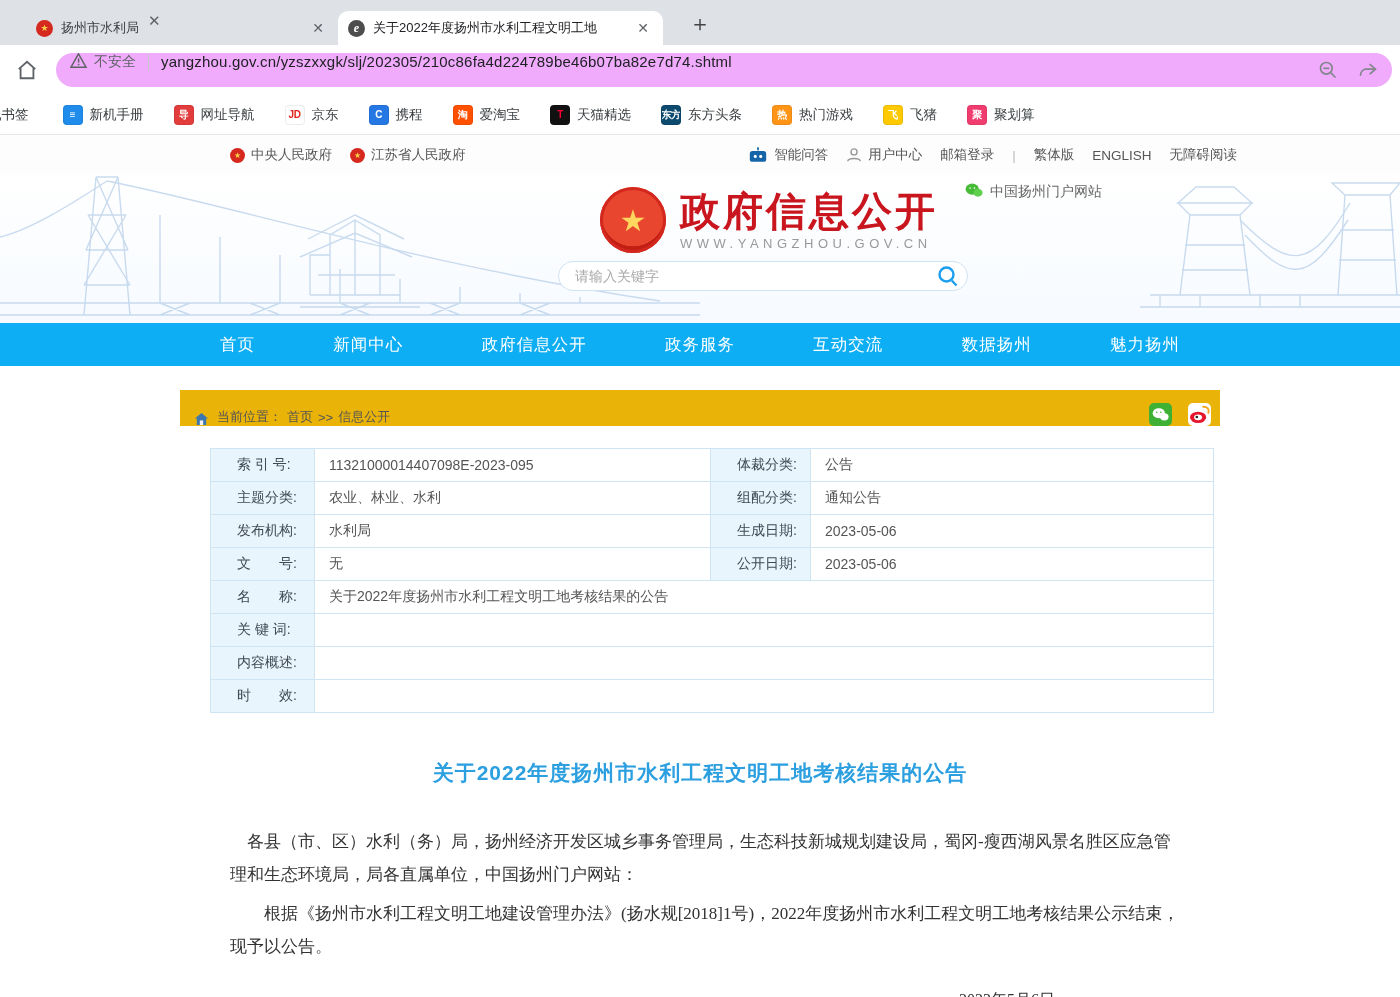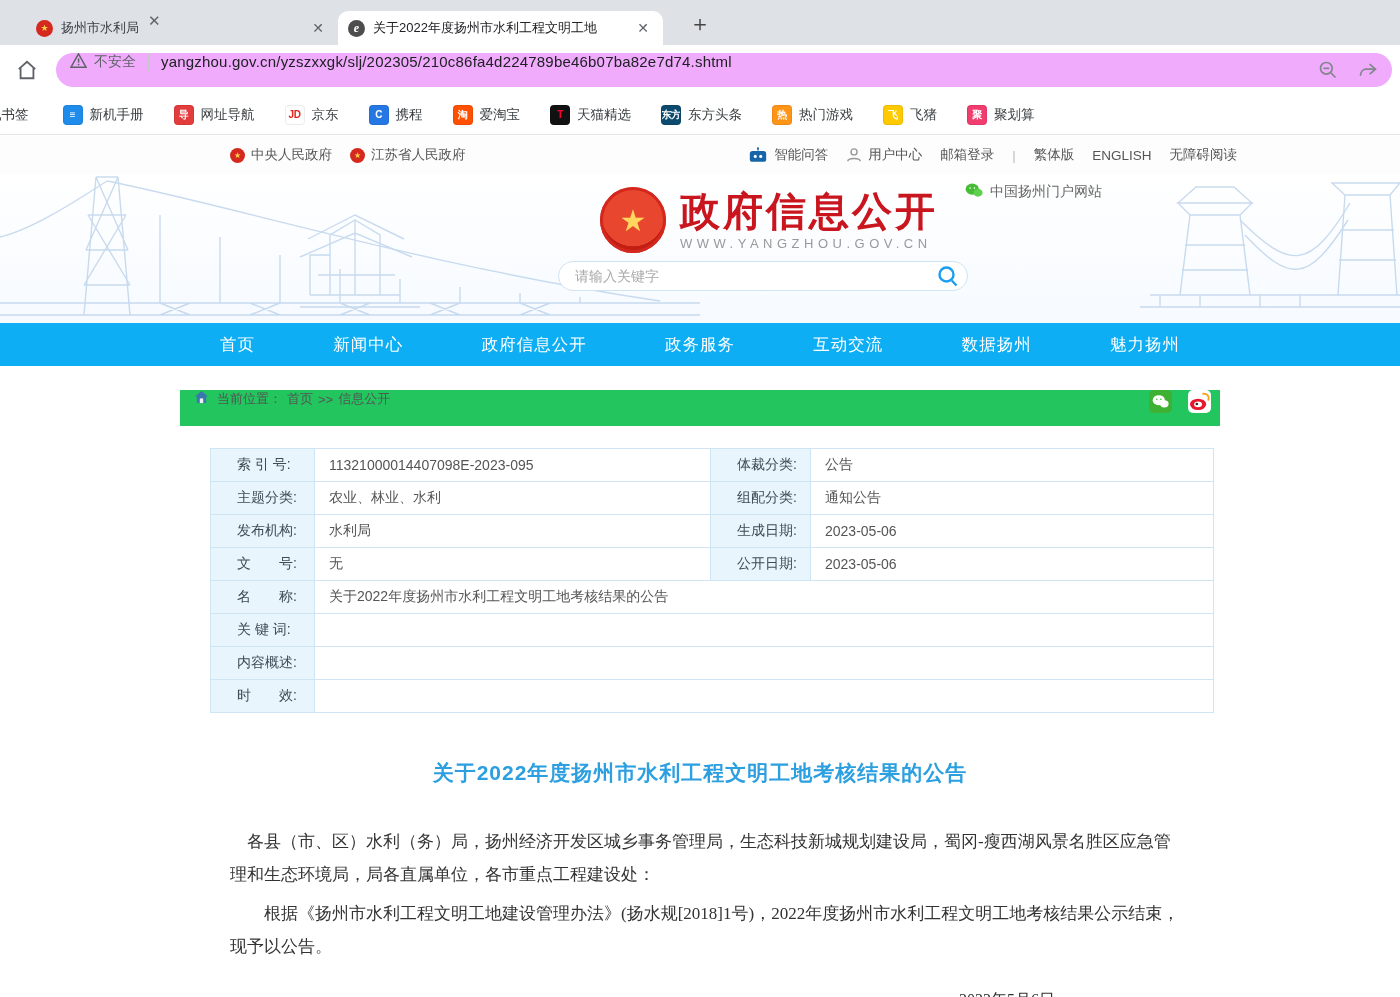--- a/index.html
+++ b/index.html
@@ -54,21 +54,21 @@
   .search-input { flex:1; border:none; outline:none; font-size:14px; color:#333; background:transparent; font-family:inherit; }
   .search-input::placeholder { color:#a9a9a9; }
 
   
   .mainnav { height:43px; background:var(--accent-blue); }
   .mainnav-inner { width:1040px; margin:0 auto; height:100%; display:flex; align-items:center; justify-content:space-between; padding:0 40px; }
   .nav-item { color:#fff; font-size:16.5px; letter-spacing:1px; }
 
   
   .content { width:1040px; margin:0 auto; padding-top:24px; }
-  .crumbbar { height:36px; background:#22c55e; display:flex; align-items:flex-start; padding:0 9px 0 14px; font-size:13px; color:#555; }
+  .crumbbar { height:36px; background:#eab308; display:flex; align-items:flex-end; padding:0 9px 0 14px; font-size:13px; color:#555; }
   .crumbbar .crumb-txt { margin-left:8px; display:flex; gap:5px; align-items:center; }
   .crumb-share { margin-left:auto; display:flex; align-items:center; gap:16px; }
   .share-ic { width:23px; height:23px; border-radius:5px; display:flex; align-items:center; justify-content:center; }
 
   .meta-table { width:1003px; margin:22px auto 0 30px; border-collapse:collapse; table-layout:fixed; }
   .meta-table td { border:1px solid var(--tbl-border); height:33px; font-size:14px; padding:0 26px; }
   td.lbl { background:var(--label-bg); color:#3f4a55; text-align:center; white-space:pre; }
   td.val { color:#555; padding-left:14px; }
 
   .art-title { margin-top:46px; text-align:center; font-size:21px; font-weight:bold; color:var(--title-blue); letter-spacing:1px; }
@@ -358,20 +358,20 @@
       <tr>
         <td class="lbl">时　　效:</td>
         <td class="val" colspan="3"></td>
       </tr>
     </tbody>
       </table>
 
     <h1 class="art-title">关于2022年度扬州市水利工程文明工地考核结果的公告</h1>
 
     <div class="art-body">
-      <p class="p1">各县（市、区）水利（务）局，扬州经济开发区城乡事务管理局，生态科技新城规划建设局，蜀冈-瘦西湖风景名胜区应急管理和生态环境局，局各直属单位，各市重点工程建设处：</p>
+      <p class="p1">各县（市、区）水利（务）局，扬州经济开发区城乡事务管理局，生态科技新城规划建设局，蜀冈-瘦西湖风景名胜区应急管理和生态环境局，局各直属单位，中国扬州门户网站：</p>
       <p class="p2">根据《扬州市水利工程文明工地建设管理办法》(扬水规[2018]1号)，2022年度扬州市水利工程文明工地考核结果公示结束，现予以公告。</p>
     </div>
 
     <div class="art-date">2023年5月6日</div>
 
   </div>
 </div>
 
 </body></html>

